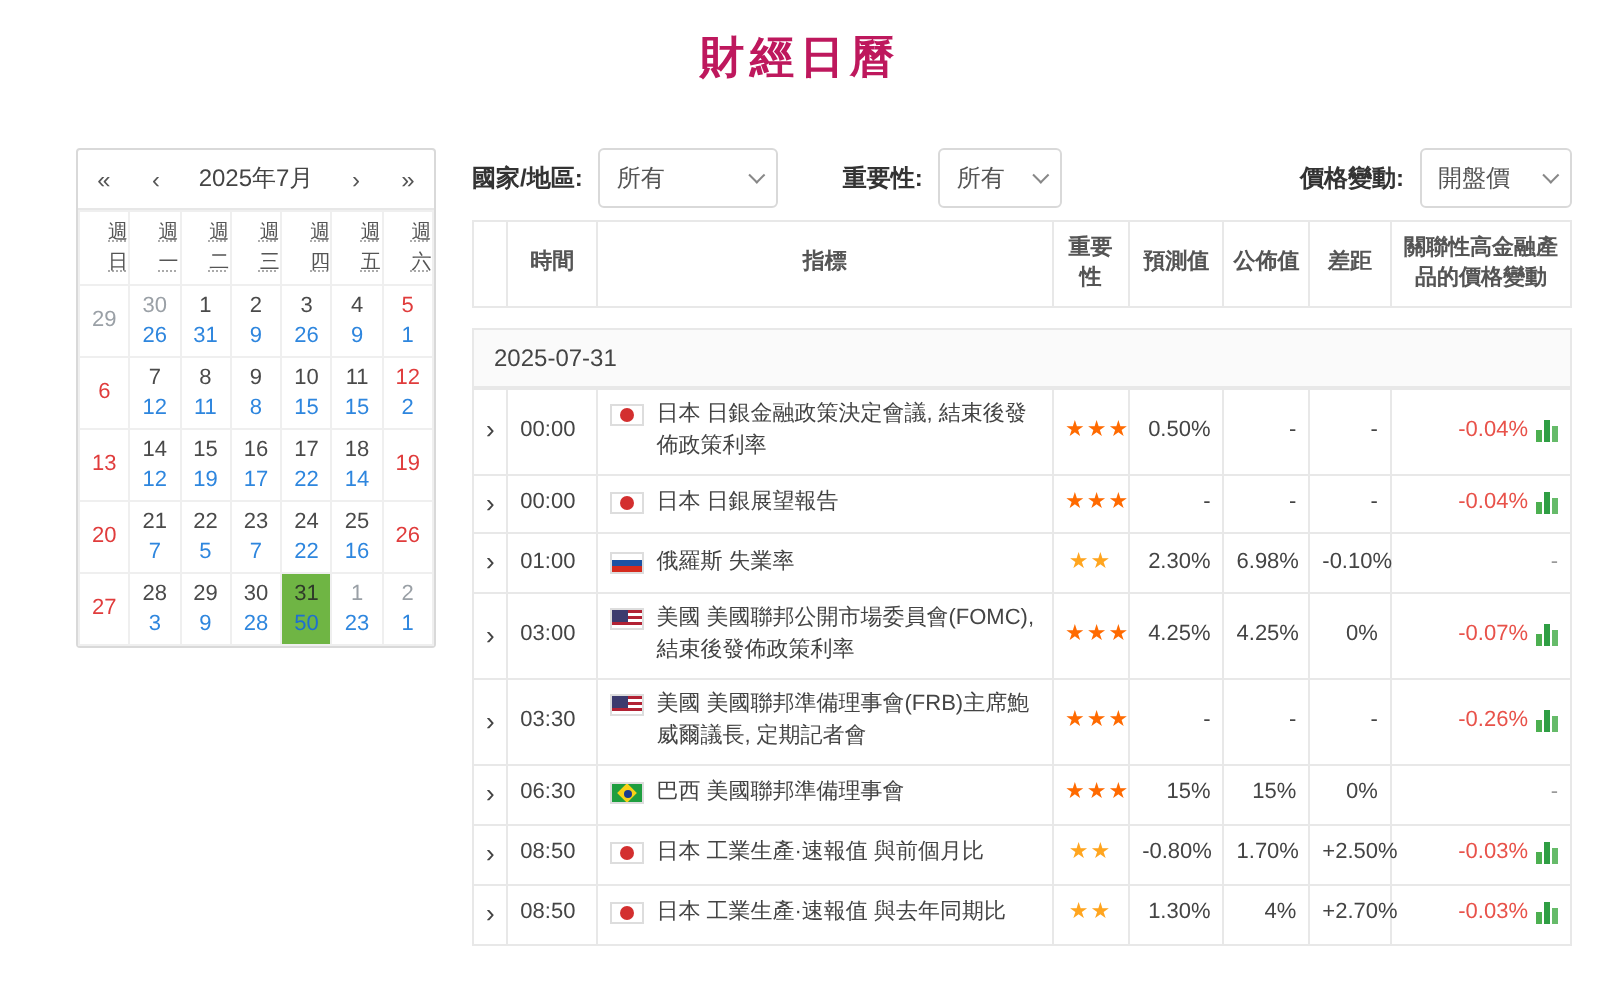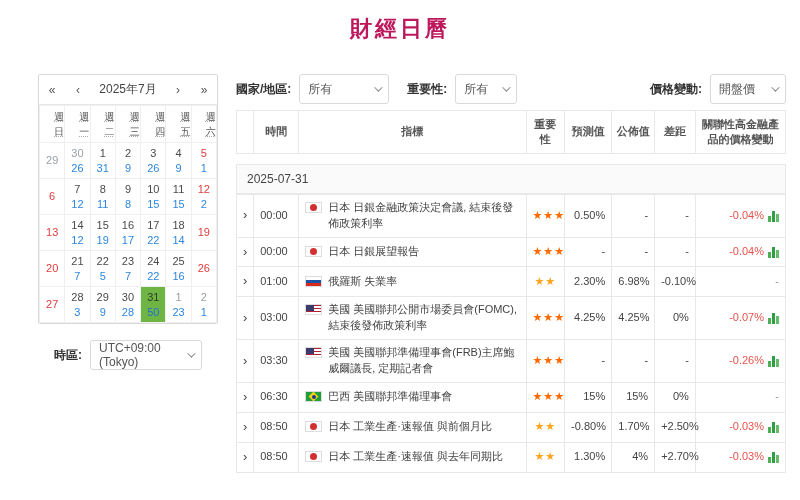--- a/index.html
+++ b/index.html
@@ -36,21 +36,21 @@
   
   .select{display:inline-flex;align-items:center;justify-content:space-between;
           border:1px solid #d9d9d9;border-radius:3px;background:#fff;padding:2px 8px;
           height:30px;font-size:12px;color:#555;gap:8px;cursor:pointer;}
   .chev{width:6px;height:6px;border-right:1.5px solid #888;border-bottom:1.5px solid #888;
         transform:rotate(45deg) translateY(-2px);flex:none;}
   .w110{width:112px;} .w90{width:90px;} .w62{width:62px;} .w95{width:95px;} .w76{width:76px;}
   
   .right{flex:1;min-width:0;}
   .filters{display:flex;align-items:center;}
-  .fgroup{display:flex;align-items:center;gap:8px;margin-right:18px;}
+  .fgroup{display:flex;align-items:center;gap:8px;margin-right:32px;}
   .flabel{font-size:12px;font-weight:bold;color:#333;white-space:nowrap;}
   .spacer{flex:1;}
   .daynav{display:flex;justify-content:space-between;margin:14px 0 0;}
   .daylink{color:var(--accent-green);font-size:12px;text-decoration:underline;cursor:pointer;}
   .etable{width:100%;border-collapse:collapse;table-layout:fixed;font-size:11px;margin-top:6px;}
   .etable th{border:1px solid #e8e8e8;color:#555;font-weight:bold;padding:6px 3px;line-height:1.35;font-size:11px;}
   .etable td{border:1px solid #e8e8e8;padding:5px 6px;color:#444;vertical-align:middle;line-height:1.45;}
   .dateband{border:1px solid #e8e8e8;background:#fafafa;padding:7px 10px;font-size:12px;color:#444;margin-top:10px;}
   .c-expand{text-align:center;color:#999;font-size:13px;cursor:pointer;padding:5px 0;}
   .c-imp{text-align:center;}
@@ -245,27 +245,20 @@
                 <div class="dcnt">23</div>
               </td>
               <td class="om">
                 <div class="dnum">2</div>
                 <div class="dcnt">1</div>
               </td>
             </tr>
           </tbody>
       </table>
     </div>
-    <div class="tz">
-      <span class="tz-label">時區:</span>
-      <div class="select w110">
-        <span>UTC+09:00 (Tokyo)</span>
-        <span class="chev"></span>
-      </div>
-    </div>
   </div>
 
   <div class="right">
     <div class="filters">
       <div class="fgroup">
         <span class="flabel">國家/地區:</span>
         <div class="select w90">
           <span>所有</span>
           <span class="chev"></span>
         </div>

